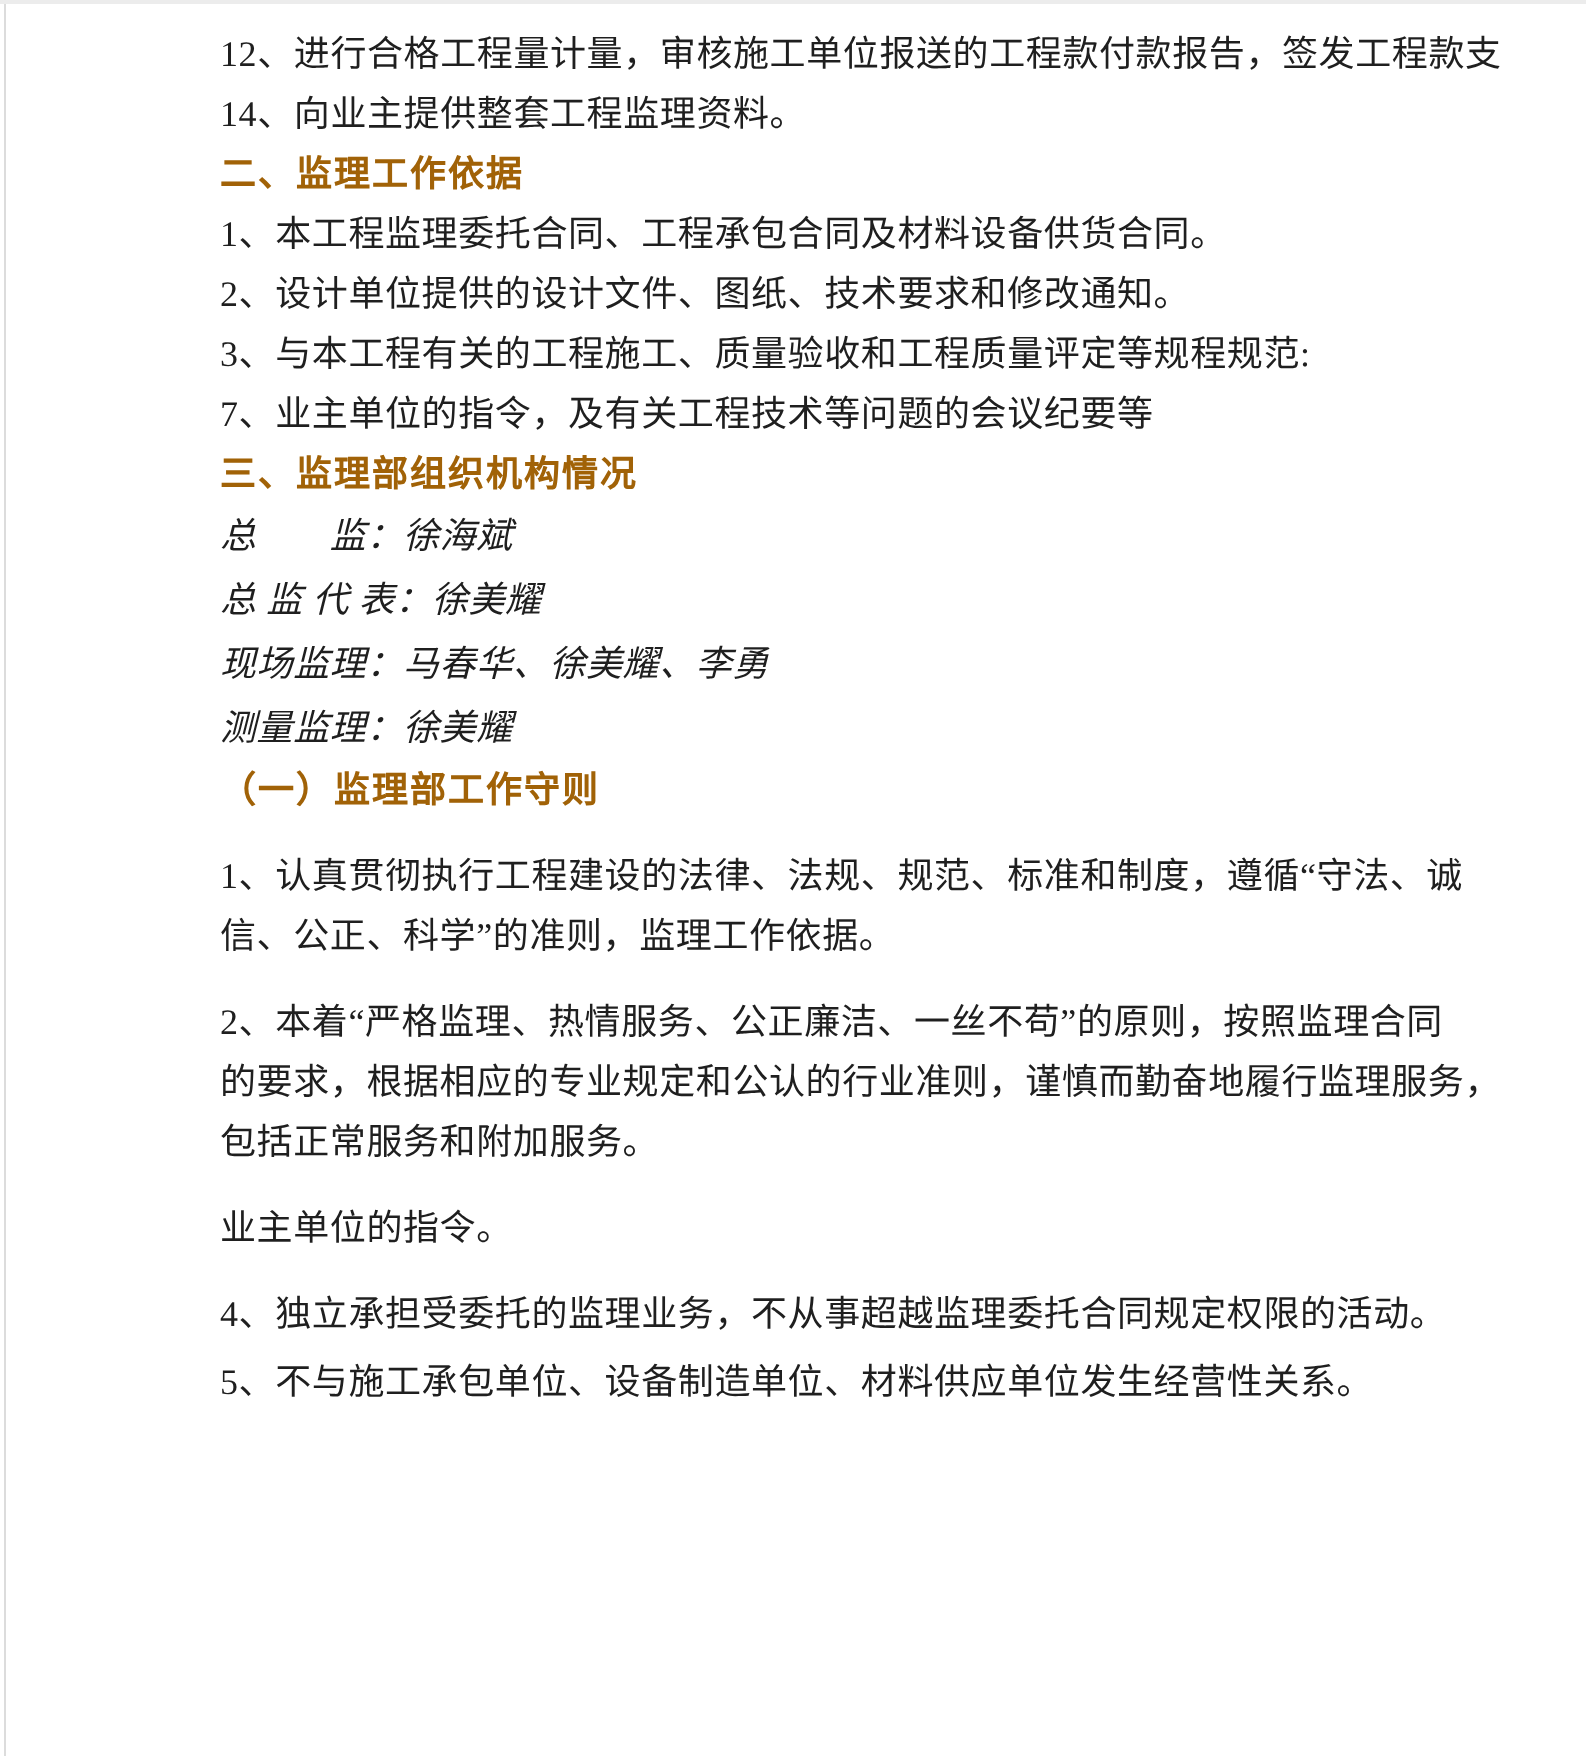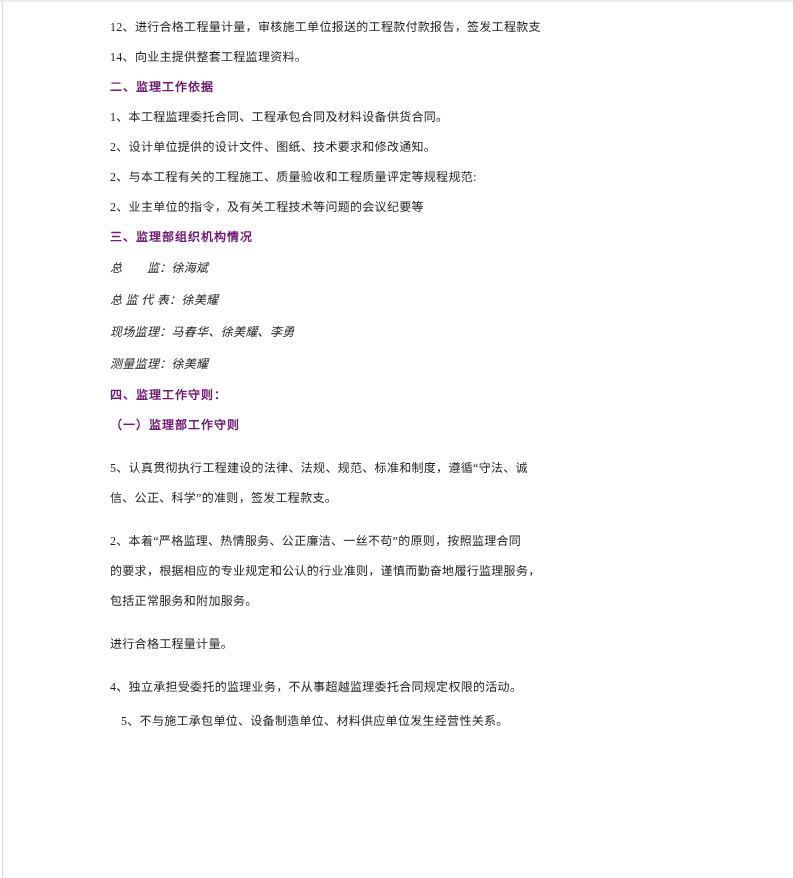--- a/index.html
+++ b/index.html
@@ -27,39 +27,39 @@
     background: #dcdcdc;
   }
   .content {
     position: absolute;
     left: 110px;
     top: 10px;
     width: 575px;
   }
   .para { margin: 0; }
   .para .line {
-    font-size: 12px;
+    font-size: 18px;
     line-height: 30px;
     color: #1f1f1f;
     letter-spacing: 0.3px;
     white-space: nowrap;
   }
   
   .heading .line,
   .subheading .line {
     font-family: "Liberation Sans", "DejaVu Sans", sans-serif;
     font-weight: 700;
-    color: #701a75;
+    color: #a16207;
     letter-spacing: 1px;
   }
   
   .roster .line { line-height: 32px; font-style: italic; }
   .subheading { }
   .rule { margin-top: 13px; }
-  .rule-last { margin-top: 4px; margin-left: 11px; }
+  .rule-last { margin-top: 4px; }
 </style>
 </head>
 <body>
 
 <div class="page">
   <div class="edge-left"></div>
   <div class="content" id="doc-content">
       <div class="para body">
         <div class="line">12、进行合格工程量计量，审核施工单位报送的工程款付款报告，签发工程款支</div>
       </div>
@@ -69,57 +69,54 @@
       <div class="para heading">
         <div class="line">二、监理工作依据</div>
       </div>
       <div class="para body">
         <div class="line">1、本工程监理委托合同、工程承包合同及材料设备供货合同。</div>
       </div>
       <div class="para body">
         <div class="line">2、设计单位提供的设计文件、图纸、技术要求和修改通知。</div>
       </div>
       <div class="para body">
-        <div class="line">2、与本工程有关的工程施工、质量验收和工程质量评定等规程规范:</div>
+        <div class="line">3、与本工程有关的工程施工、质量验收和工程质量评定等规程规范:</div>
       </div>
       <div class="para body">
-        <div class="line">2、业主单位的指令，及有关工程技术等问题的会议纪要等</div>
+        <div class="line">7、业主单位的指令，及有关工程技术等问题的会议纪要等</div>
       </div>
       <div class="para heading">
         <div class="line">三、监理部组织机构情况</div>
       </div>
       <div class="para roster">
         <div class="line">总　　监：徐海斌</div>
       </div>
       <div class="para roster">
         <div class="line">总 监 代 表：徐美耀</div>
       </div>
       <div class="para roster">
         <div class="line">现场监理：马春华、徐美耀、李勇</div>
       </div>
       <div class="para roster">
         <div class="line">测量监理：徐美耀</div>
       </div>
-      <div class="para heading">
-        <div class="line">四、监理工作守则：</div>
-      </div>
       <div class="para subheading">
         <div class="line">（一）监理部工作守则</div>
       </div>
       <div class="para rule">
-        <div class="line">5、认真贯彻执行工程建设的法律、法规、规范、标准和制度，遵循“守法、诚</div>
-        <div class="line">信、公正、科学”的准则，签发工程款支。</div>
+        <div class="line">1、认真贯彻执行工程建设的法律、法规、规范、标准和制度，遵循“守法、诚</div>
+        <div class="line">信、公正、科学”的准则，监理工作依据。</div>
       </div>
       <div class="para rule">
         <div class="line">2、本着“严格监理、热情服务、公正廉洁、一丝不苟”的原则，按照监理合同</div>
         <div class="line">的要求，根据相应的专业规定和公认的行业准则，谨慎而勤奋地履行监理服务，</div>
         <div class="line">包括正常服务和附加服务。</div>
       </div>
       <div class="para rule">
-        <div class="line">进行合格工程量计量。</div>
+        <div class="line">业主单位的指令。</div>
       </div>
       <div class="para rule">
         <div class="line">4、独立承担受委托的监理业务，不从事超越监理委托合同规定权限的活动。</div>
       </div>
       <div class="para rule-last">
         <div class="line">5、不与施工承包单位、设备制造单位、材料供应单位发生经营性关系。</div>
       </div>
     </div>
 </div>
 

